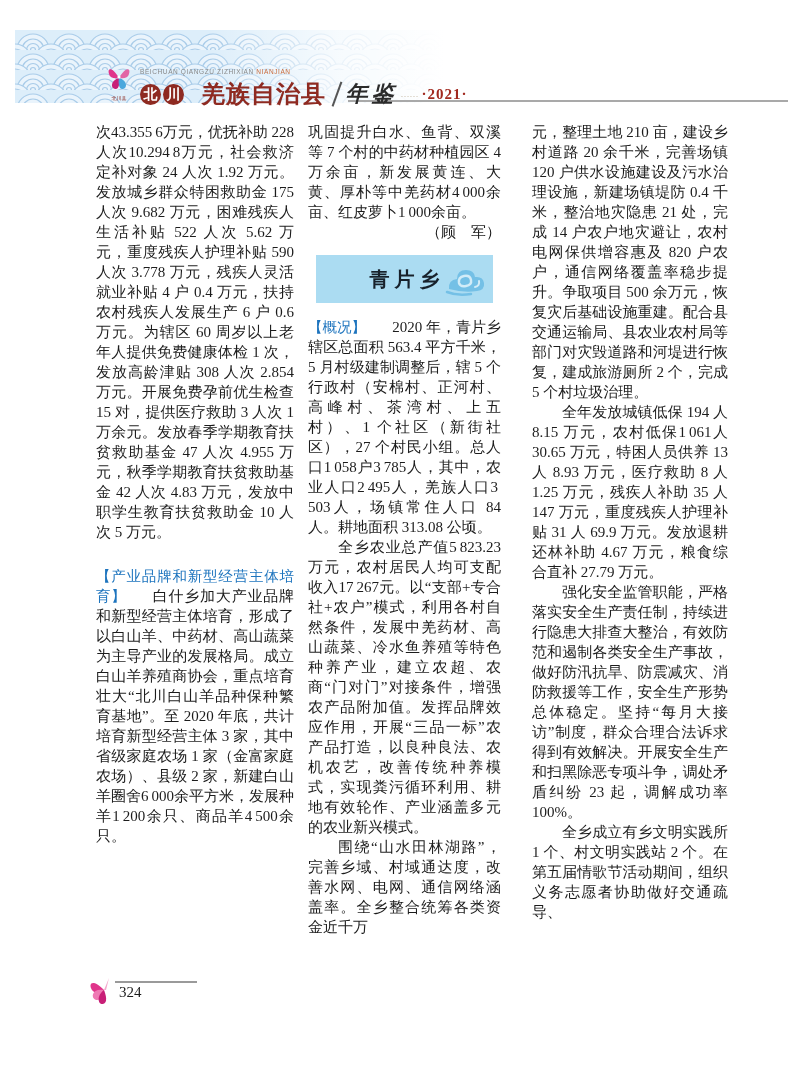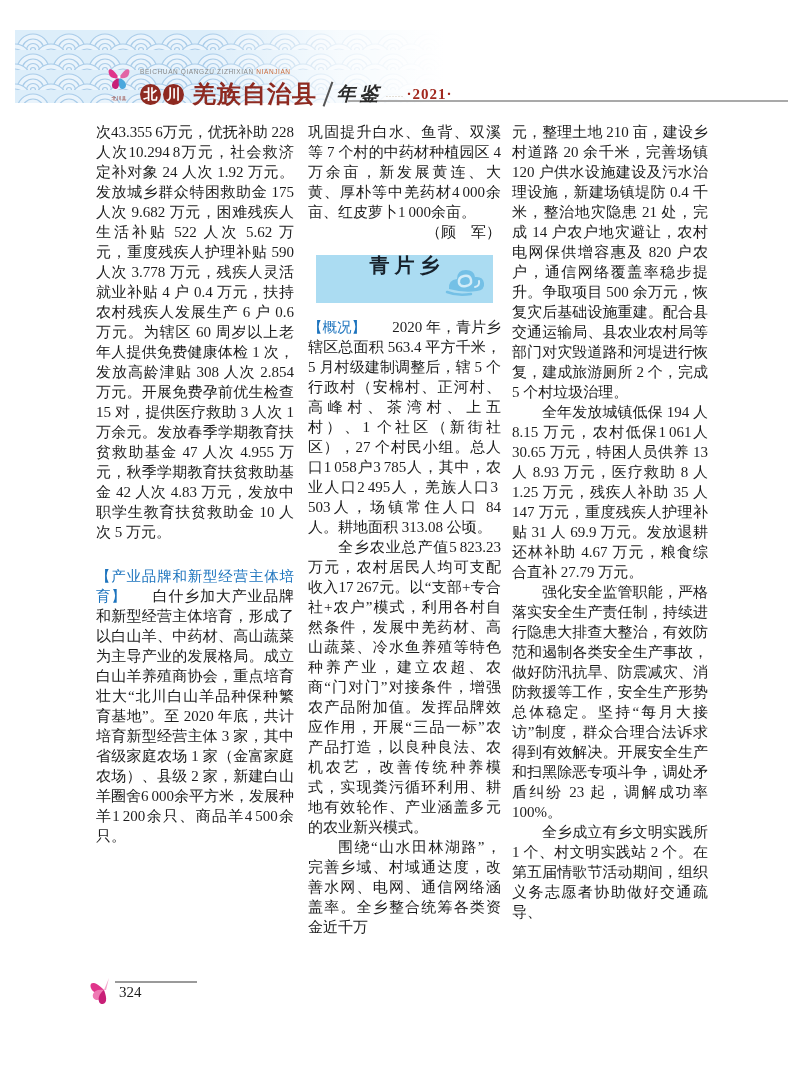--- a/index.html
+++ b/index.html
@@ -14,42 +14,42 @@
   .header-rule{position:absolute;left:348px;top:100px;width:440px;height:2px;background:#a9a9a9;}
   .masthead{position:absolute;left:104px;top:62px;height:44px;}
   .logo-mark{position:absolute;left:0;top:2px;width:30px;height:40px;text-align:center;}
   .logo-caption{font-size:5px;color:var(--dark-red);line-height:5px;font-family:"Liberation Sans",sans-serif;}
   .eng-line{position:absolute;left:36px;top:6px;font-family:"Liberation Sans",sans-serif;
             font-size:6.5px;letter-spacing:.6px;color:#8a8a8a;white-space:nowrap;}
   .eng-line .eng-red{color:#c96a3a;}
   .cn-row{position:absolute;left:36px;top:16px;white-space:nowrap;display:flex;align-items:center;}
   .circle-char{display:inline-block;width:21px;height:21px;border-radius:50%;background:var(--dark-red);
                color:#fff;font-weight:bold;font-size:14px;line-height:21px;text-align:center;margin-right:2px;}
-  .county-title{font-size:24px;font-weight:bold;color:var(--dark-red);letter-spacing:1px;margin-left:6px;}
+  .county-title{font-size:24px;font-weight:bold;color:var(--dark-red);letter-spacing:1px;margin-left:15px;}
   .mast-slash{display:inline-block;width:1.5px;height:26px;background:#555;transform:rotate(20deg);margin:0 8px 0 10px;}
-  .yearbook-word{font-size:19px;font-weight:bold;font-style:italic;color:#2b2b2b;letter-spacing:4px;}
+  .yearbook-word{font-size:22px;font-weight:bold;font-style:italic;color:#2b2b2b;letter-spacing:4px;}
   .yearbook-dots{font-size:9px;color:#b9a88e;margin:0 3px;}
   .year-label{font-size:15px;font-weight:bold;color:var(--year-red);letter-spacing:1px;text-align:right;}
 
   
   .col{position:absolute;top:122px;height:845px;overflow:hidden;
        font-size:15px;line-height:20px;text-align:justify;text-justify:inter-character;color:#1c1c1c;}
   #col-0{left:96px;width:198px;}
   #col-1{left:308px;width:193px;}
-  #col-2{left:512px;width:196px;}
+  #col-2{left:532px;width:196px;}
   .para{margin:0;}
   .para.ind{text-indent:2em;}
   .gap{height:24px;}
   .byline{margin:0;text-align:right;}
   .entry-head{color:var(--blue);font-weight:normal;font-family:"Liberation Sans",sans-serif;
               font-size:14.5px;margin-right:1.8em;}
 
   
   .sec-box{position:relative;margin:13px 8px 14px 8px;height:48px;background:var(--box-bg);
-           display:flex;align-items:flex-start;justify-content:center;overflow:hidden;}
+           display:flex;align-items:center;justify-content:center;overflow:hidden;}
   .sec-title{font-family:"Liberation Sans",sans-serif;font-weight:bold;font-size:20px;
              color:#17212b;letter-spacing:5px;position:relative;z-index:2;text-indent:5px;}
   .sec-box svg{position:absolute;right:2px;top:4px;z-index:1;}
 
   
   .footer{position:absolute;left:88px;top:974px;width:140px;height:44px;}
   .footer .pg-rule{position:absolute;left:27px;top:7px;width:82px;height:1.5px;background:#9a9a9a;}
   .page-number{position:absolute;left:31px;top:10px;font-size:15px;color:#1c1c1c;}
   .footer svg{position:absolute;left:0;top:0;}
 </style>

